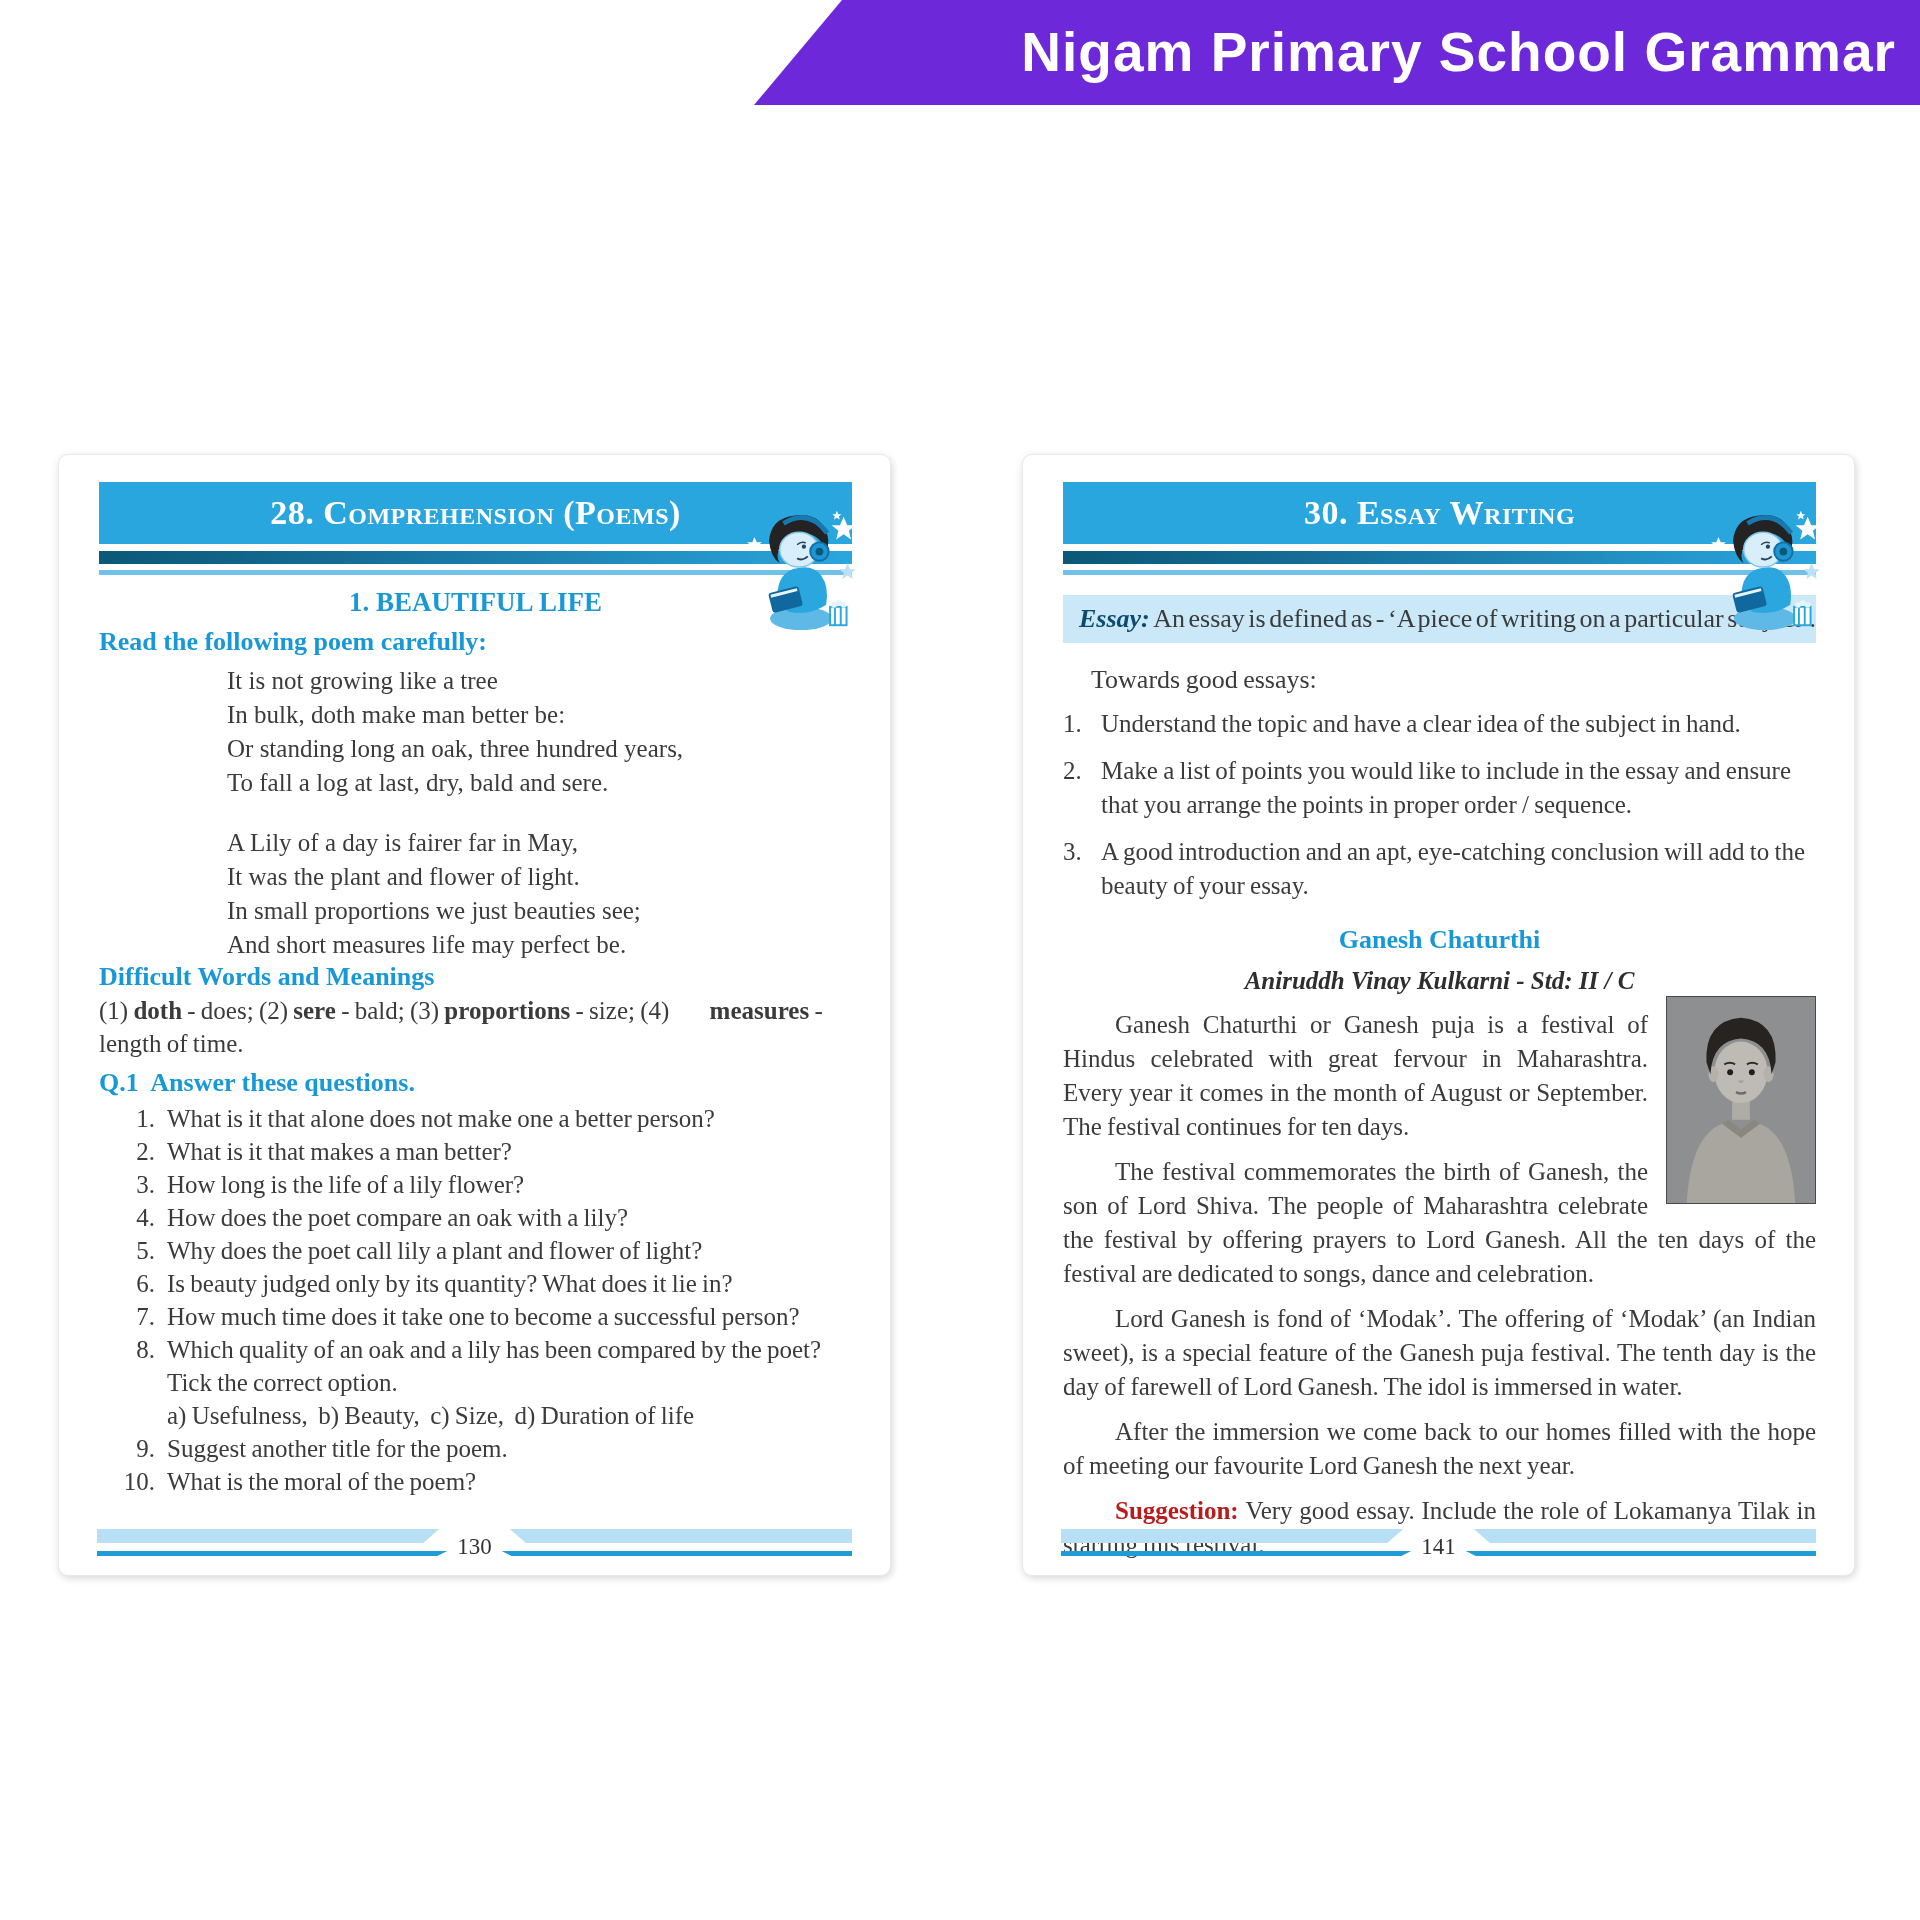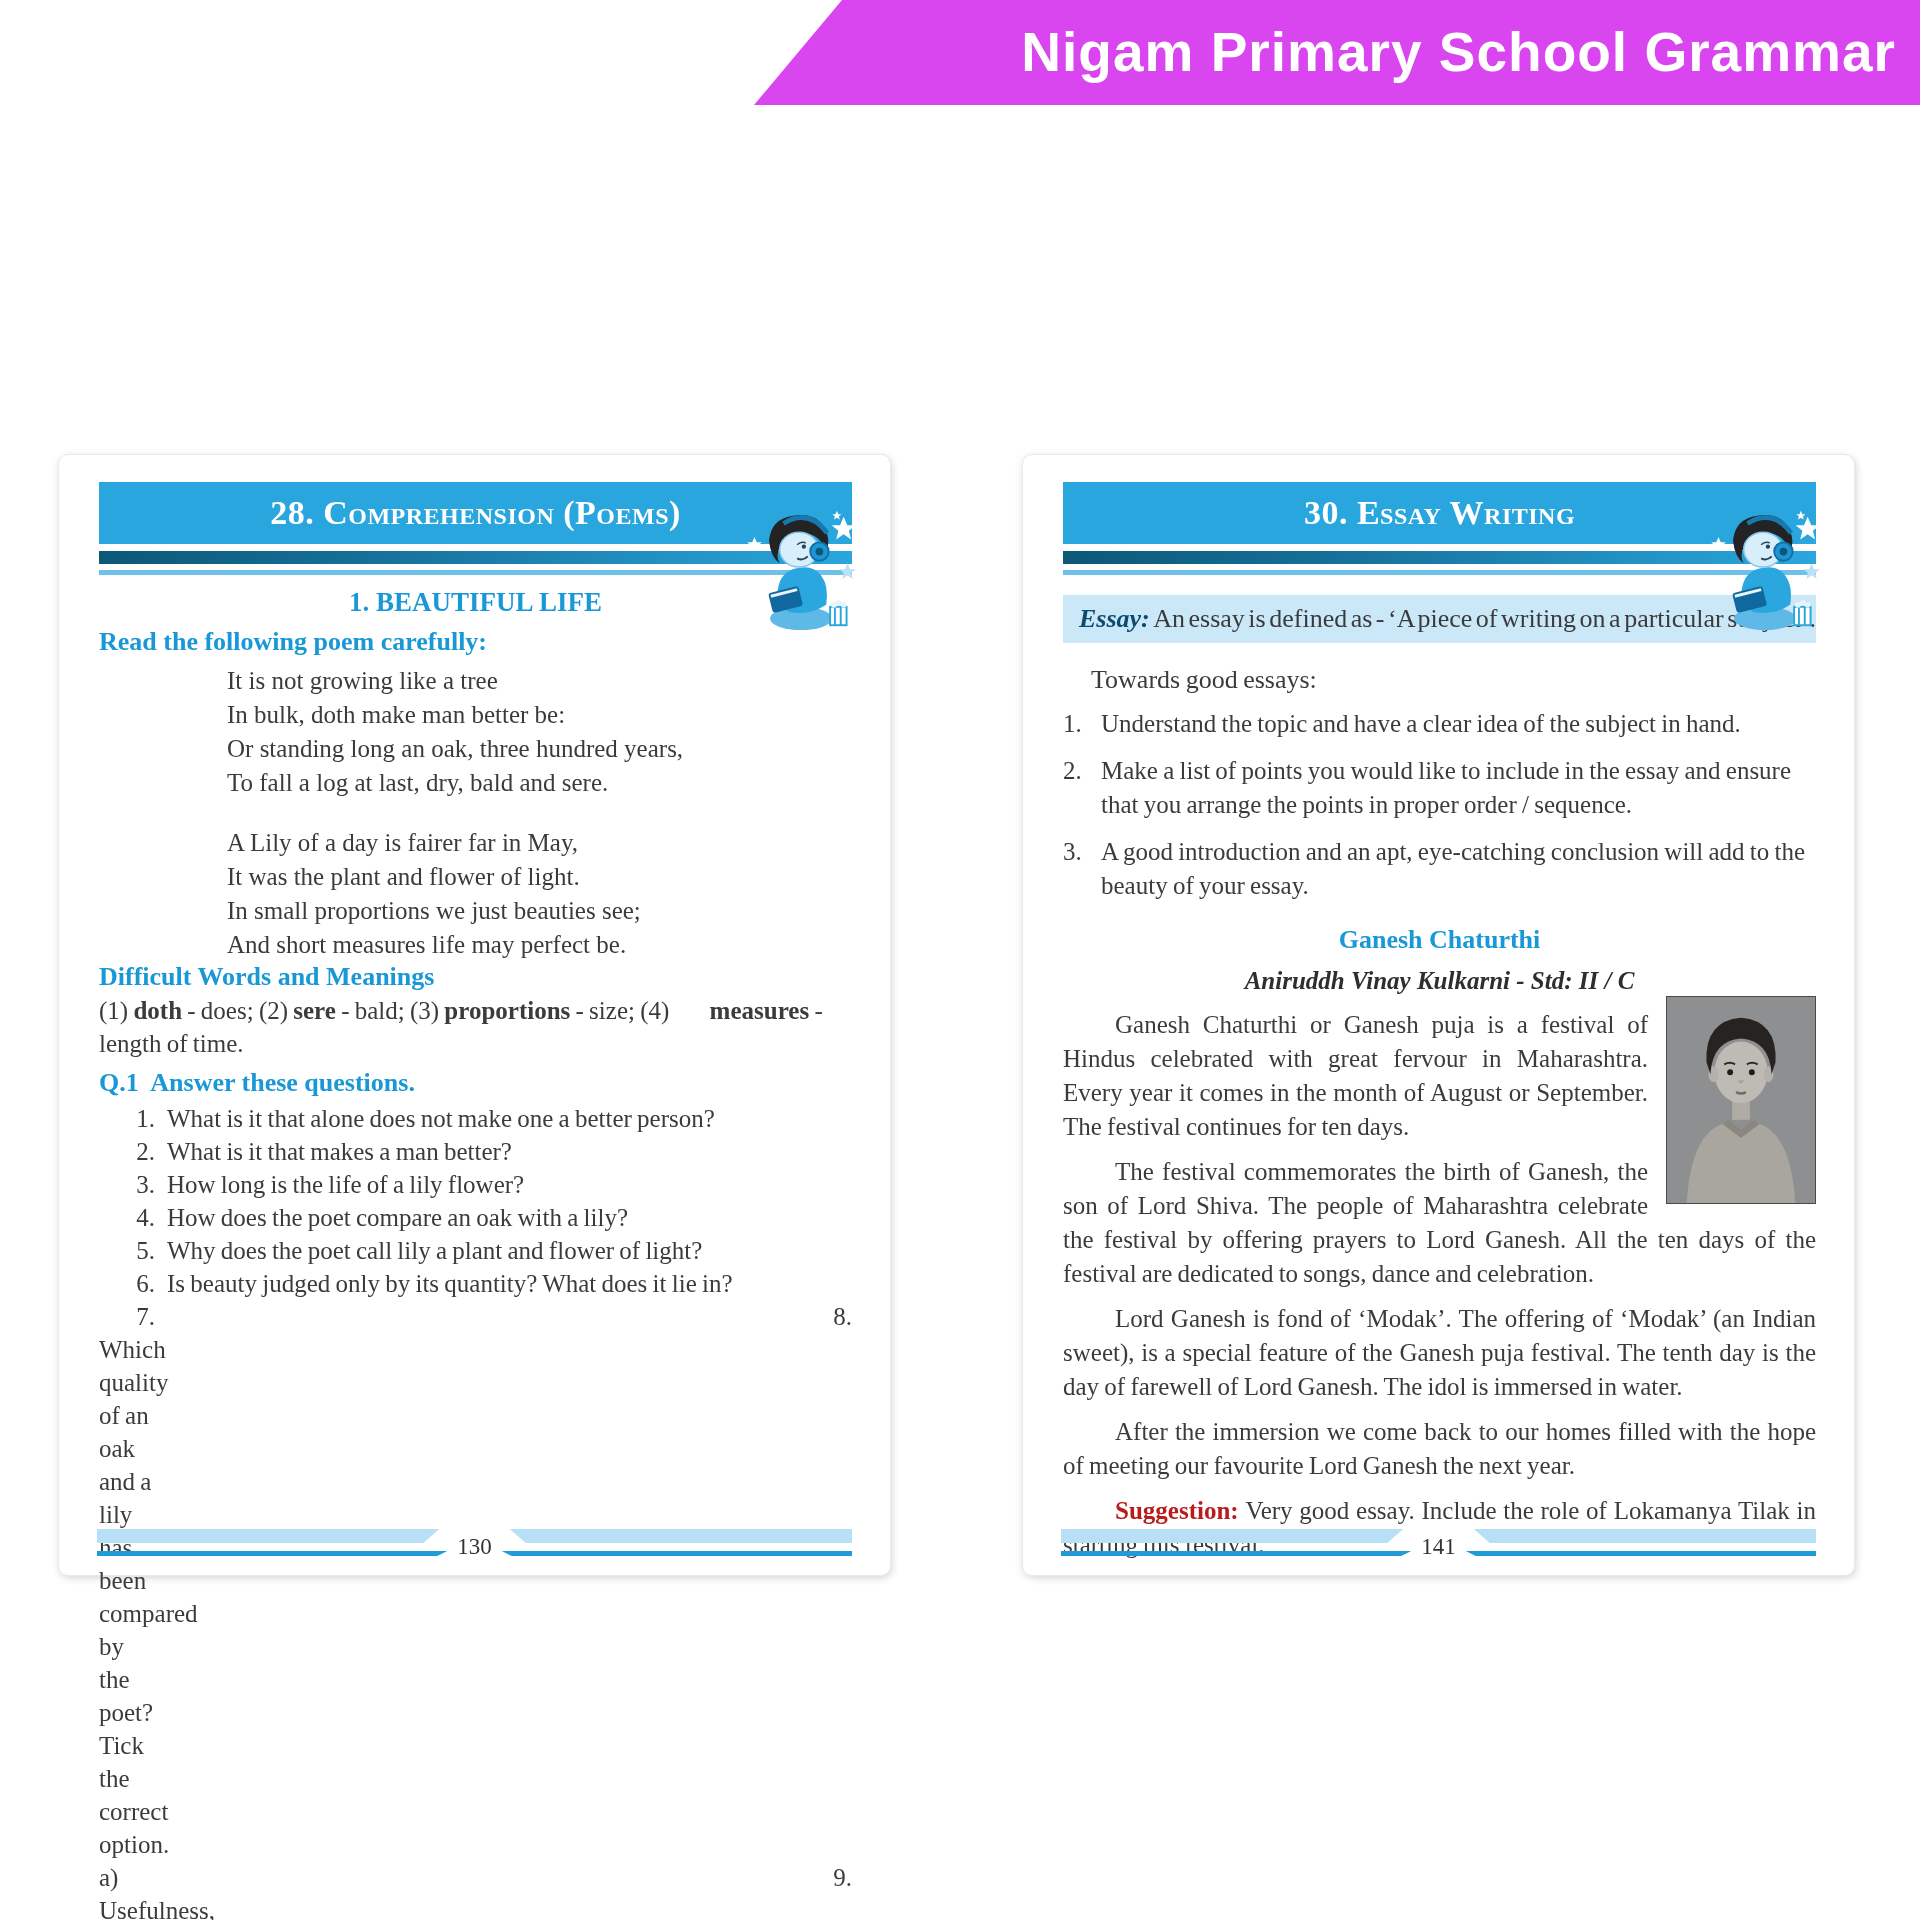--- a/index.html
+++ b/index.html
@@ -1,21 +1,21 @@
 <!DOCTYPE html>
 <html><head>
 <meta charset="utf-8">
 <style>
   * { margin:0; padding:0; box-sizing:border-box; }
   html,body { width:1920px; height:1920px; background:#ffffff; overflow:hidden;
               font-family:"Liberation Serif", serif; color:#3b3b3b; }
 
   
   .top-banner { position:absolute; left:0; top:0; width:1920px; height:105px;
-                background:#d946ef;
+                background:#6d28d9;
                 clip-path:polygon(842px 0, 1920px 0, 1920px 105px, 754px 105px); }
   .top-banner .title { position:absolute; right:24px; top:0; line-height:105px;
                 font-family:"Liberation Sans", sans-serif; font-size:55px; font-weight:600;
                 color:#ffffff; letter-spacing:1px; white-space:nowrap; }
 
   
   .page { position:absolute; top:454px; width:833px; height:1122px; background:#fff;
           border:1px solid #e7e9ea; border-radius:10px;
           box-shadow:0 2px 8px rgba(0,0,0,.10), 3px 3px 6px rgba(0,0,0,.06); }
   .page-left  { left:58px; }
@@ -146,20 +146,21 @@
         <div class="txt">What is it that makes a man better?</div>
         <div class="num">3.</div>
         <div class="txt">How long is the life of a lily flower?</div>
         <div class="num">4.</div>
         <div class="txt">How does the poet compare an oak with a lily?</div>
         <div class="num">5.</div>
         <div class="txt">Why does the poet call lily a plant and flower of light?</div>
         <div class="num">6.</div>
         <div class="txt">Is beauty judged only by its quantity? What does it lie in?</div>
         <div class="num">7.</div>
+        <div class="txt">How much time does it take one to become a successful person?</div>
         <div class="num">8.</div>
         <div class="txt">Which quality of an oak and a lily has been compared by the poet?</div>
         <div class="num"></div>
         <div class="txt">Tick the correct option.</div>
         <div class="num"></div>
         <div class="txt">a) Usefulness,&nbsp; b) Beauty,&nbsp; c) Size,&nbsp; d) Duration of life</div>
         <div class="num">9.</div>
         <div class="txt">Suggest another title for the poem.</div>
         <div class="num">10.</div>
         <div class="txt">What is the moral of the poem?</div>

